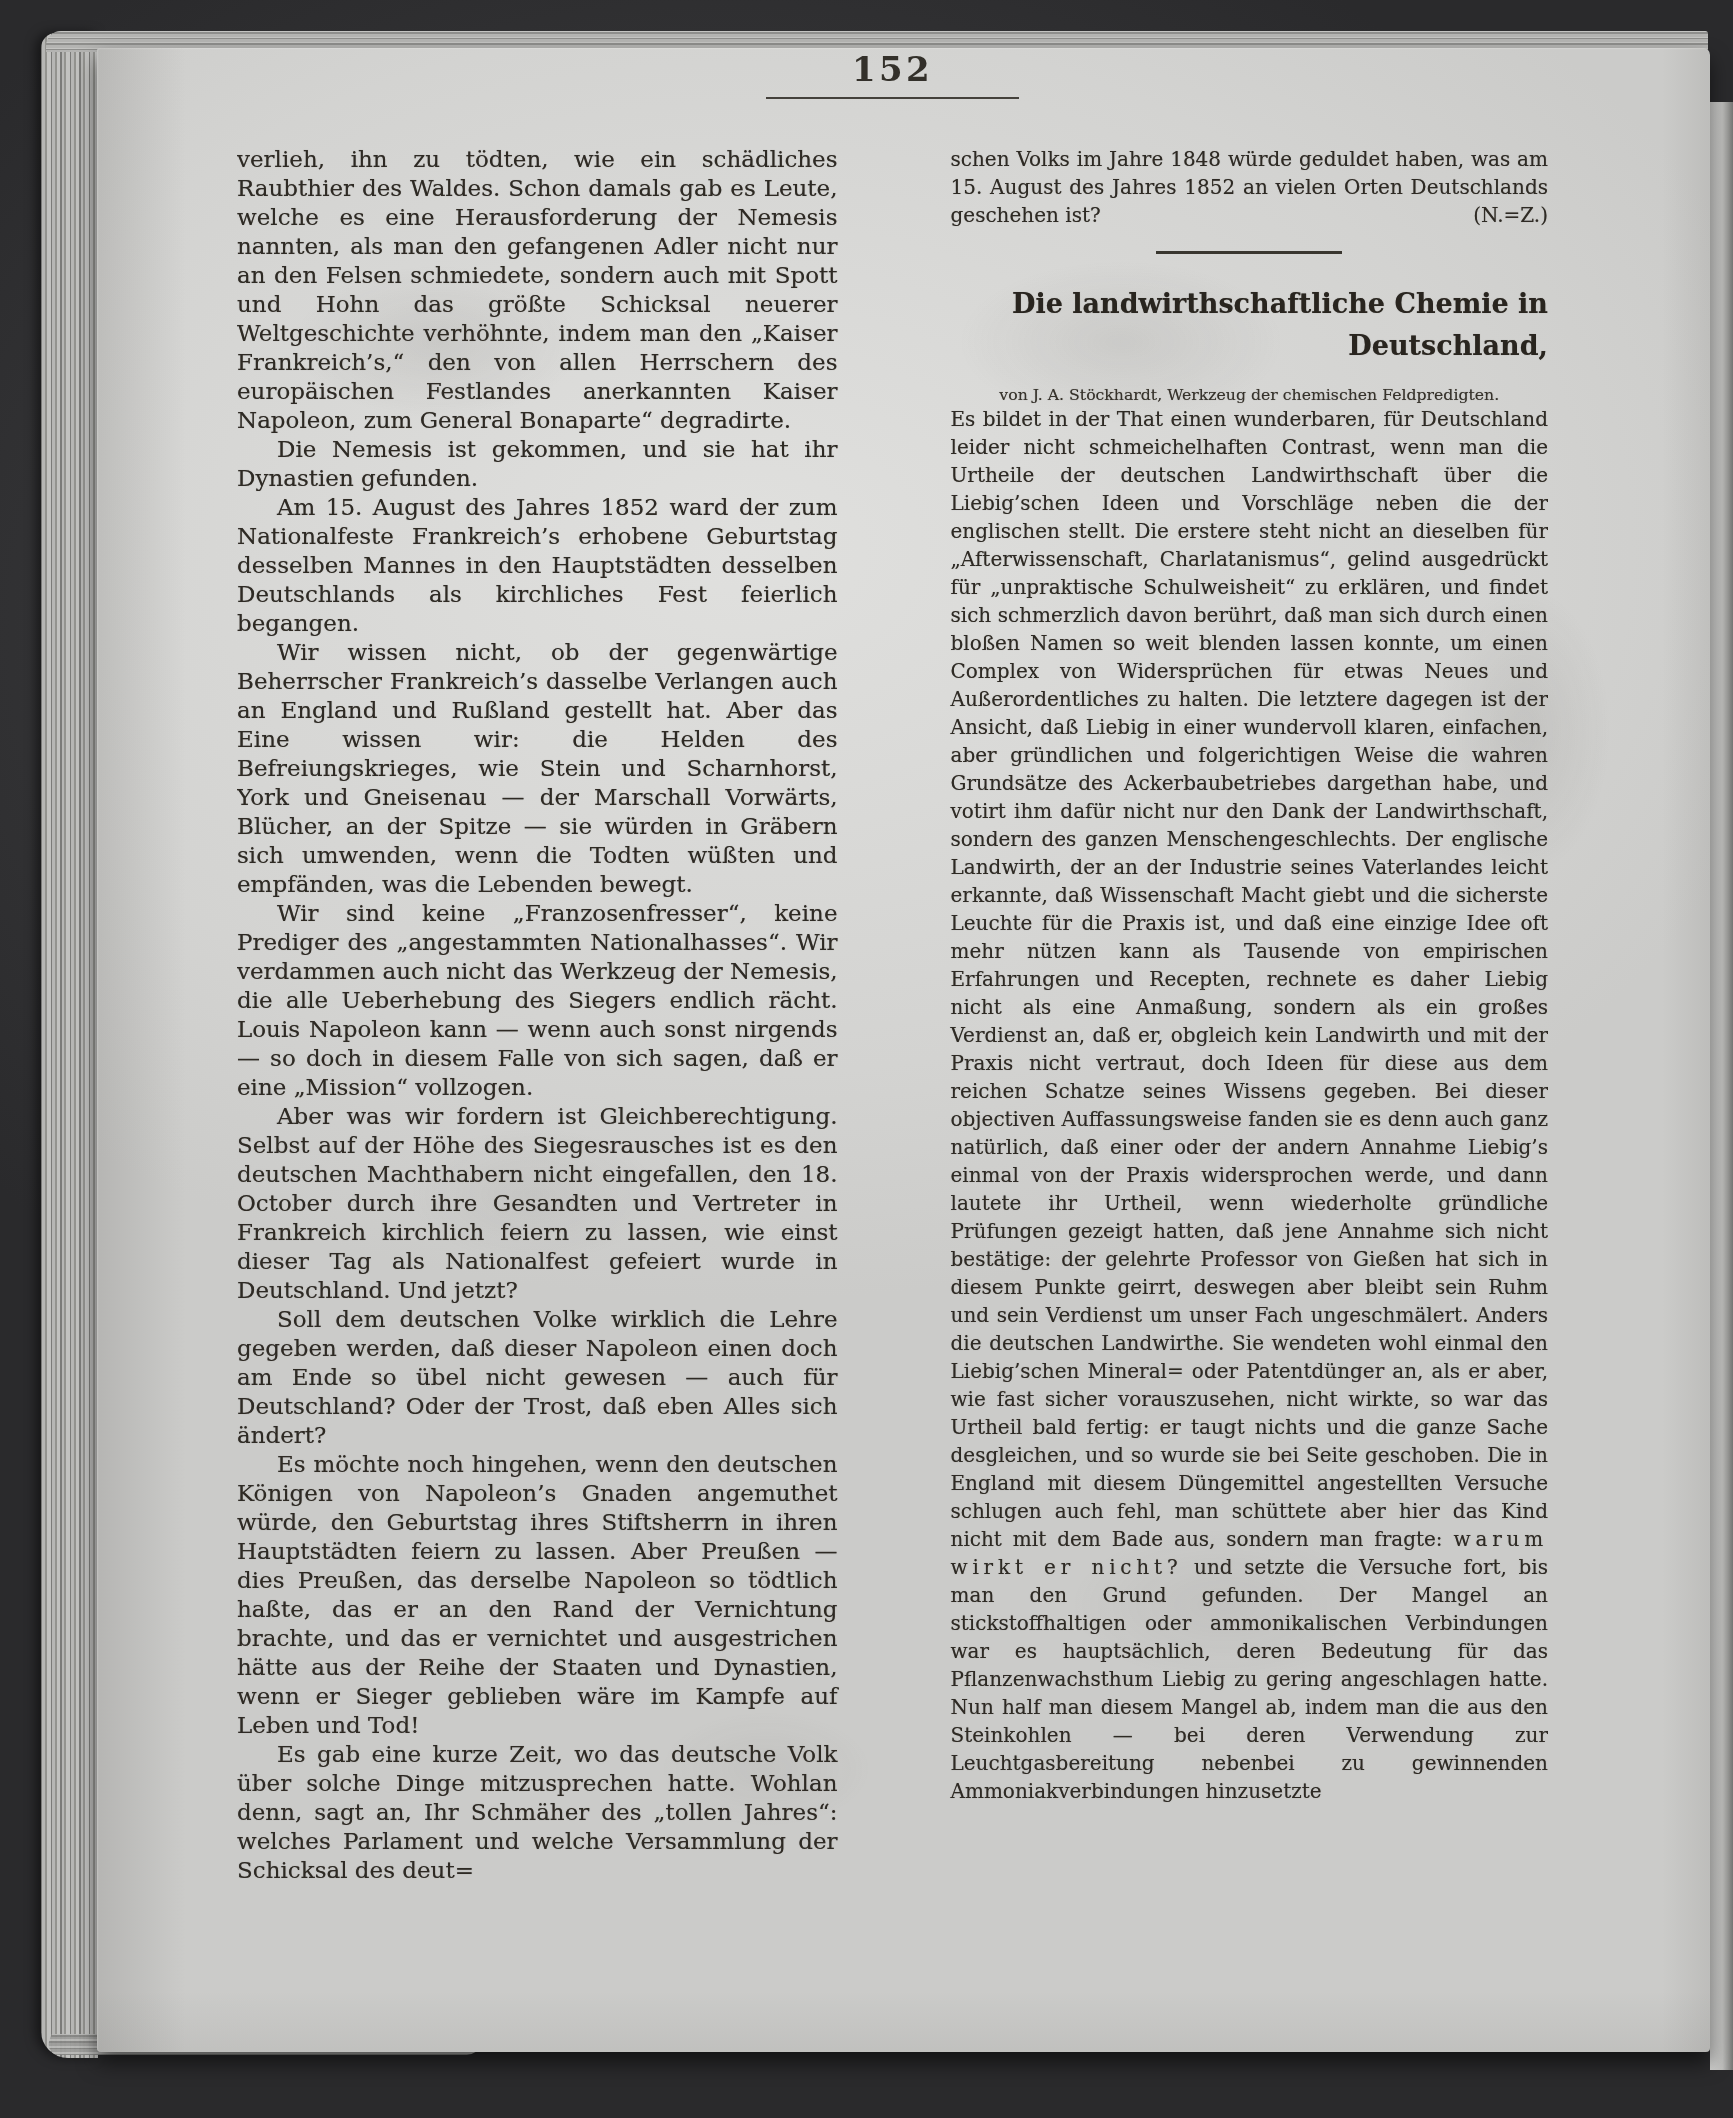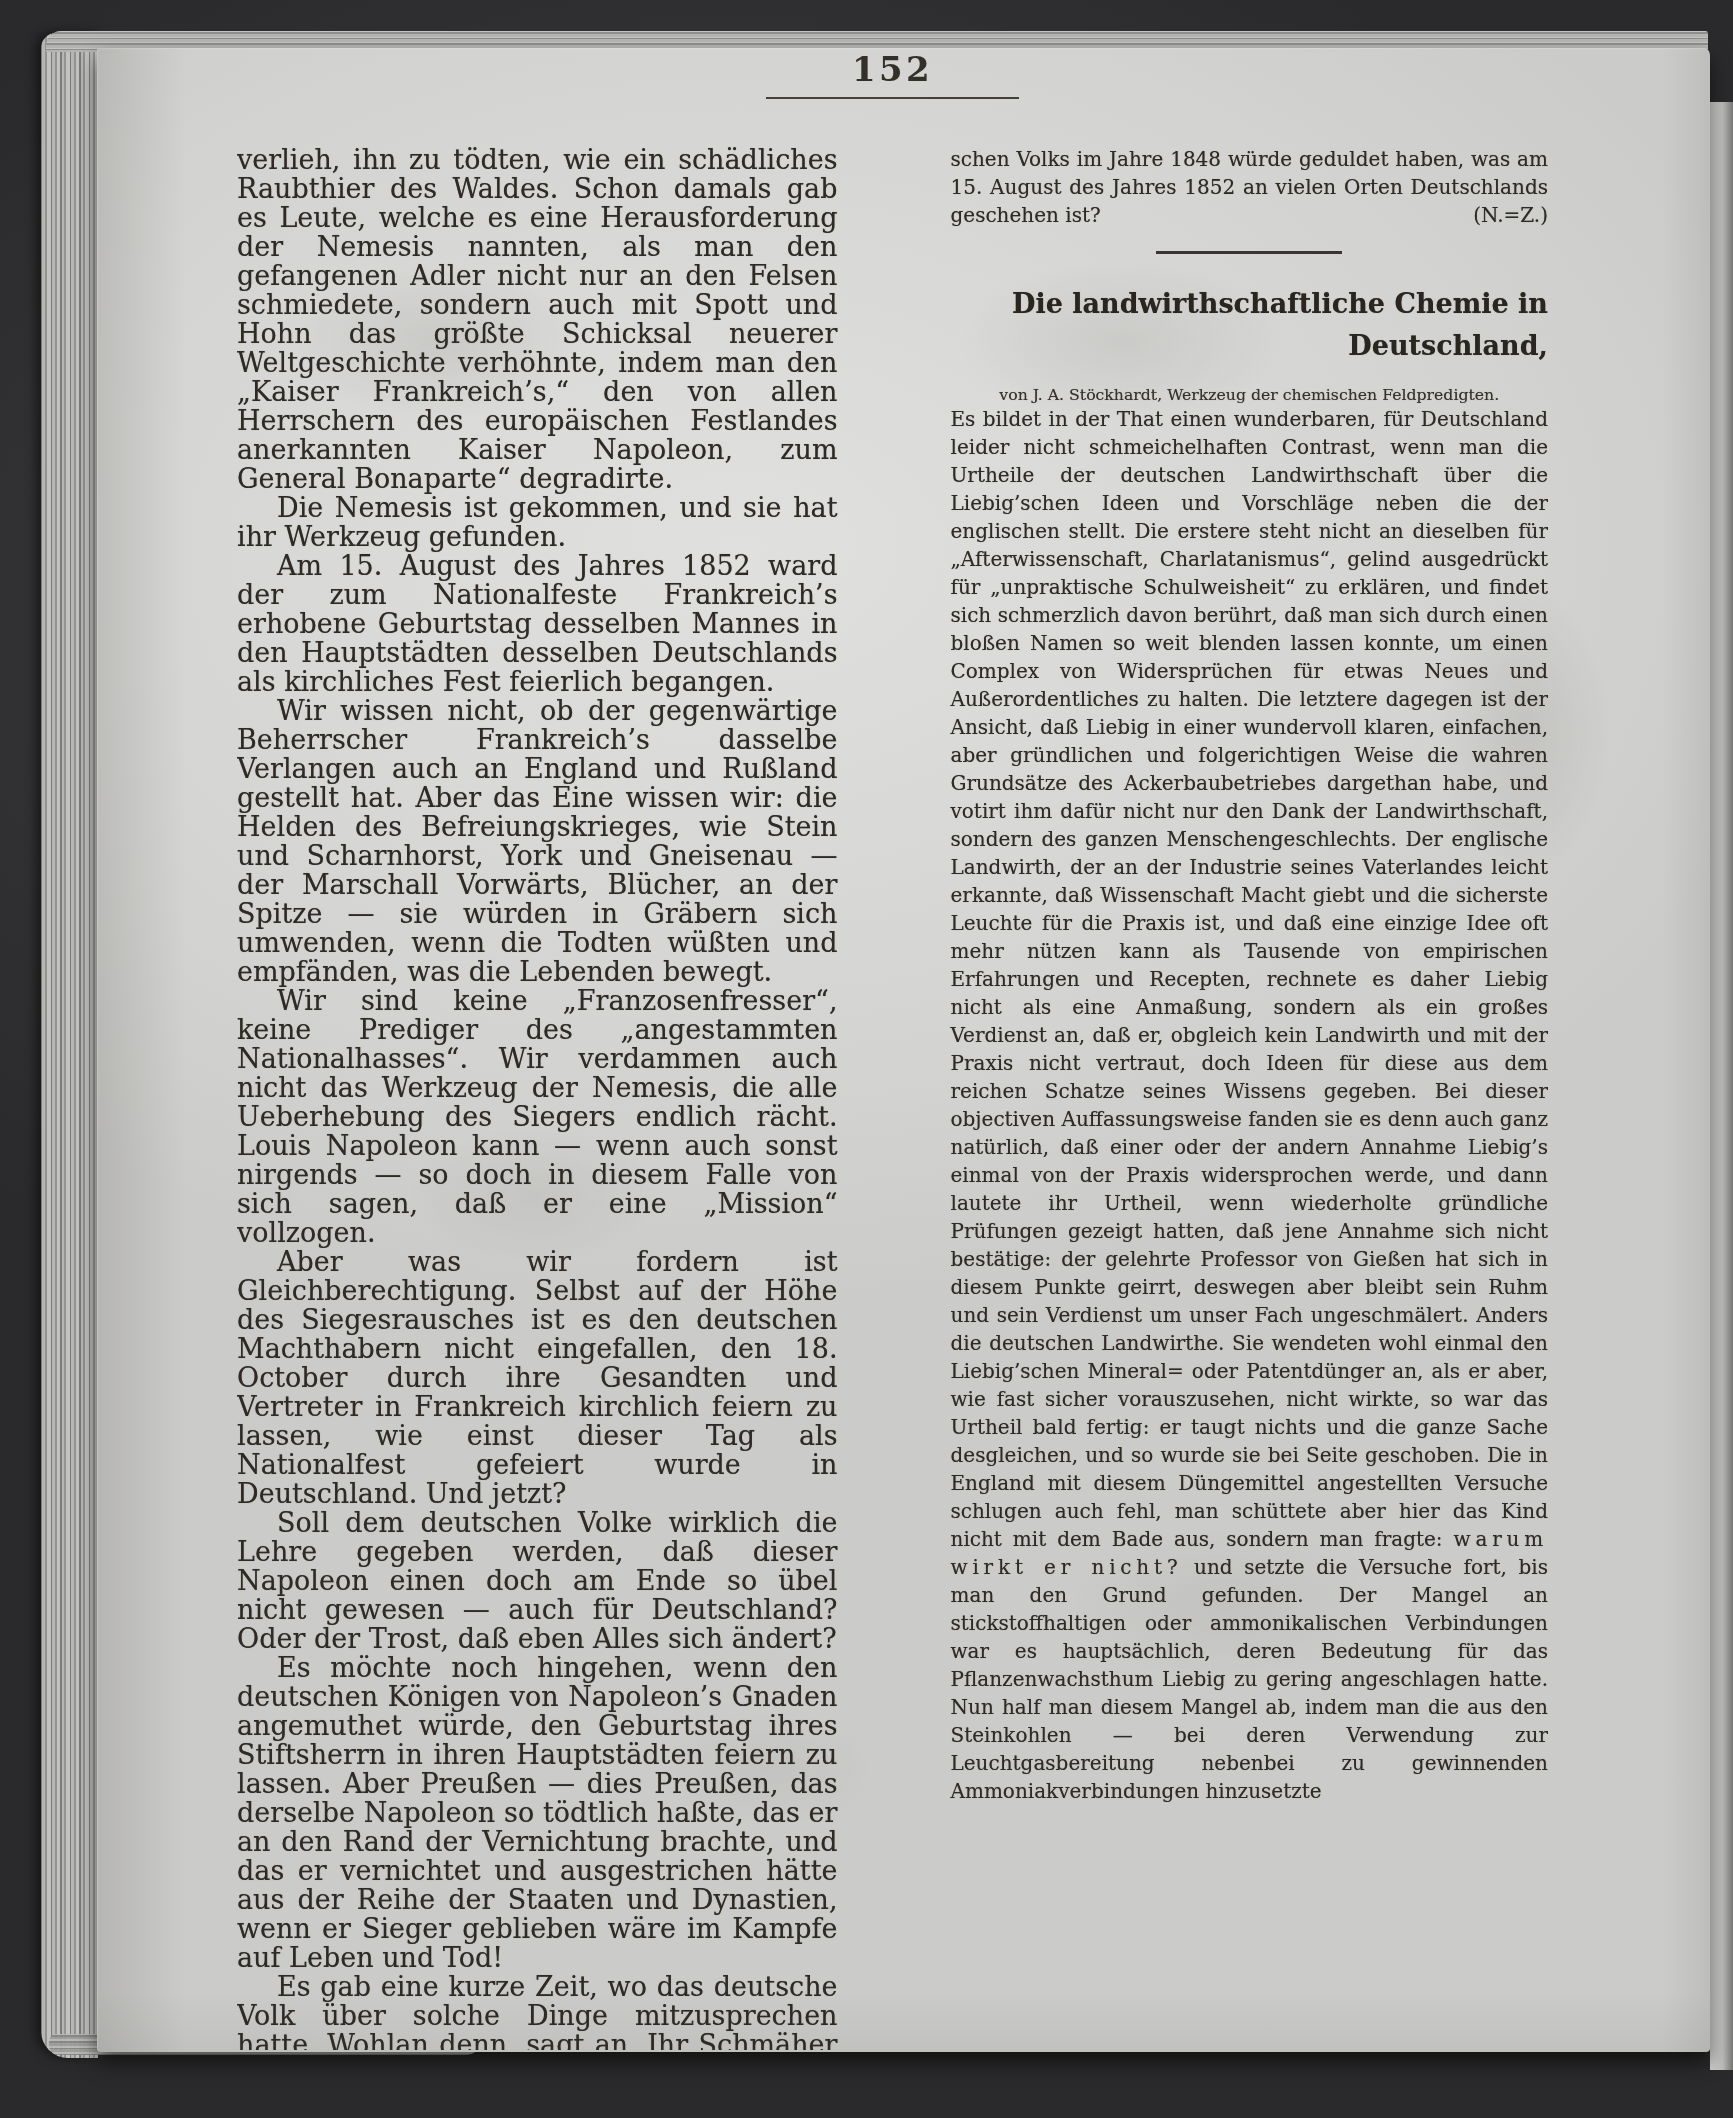--- a/index.html
+++ b/index.html
@@ -69,21 +69,21 @@
   .header-rule { width: 253px; height: 2px; background: #44413b; margin: 8.2px auto 0; }
 
   .columns {
     position: absolute; top: 97px; left: 140px; width: 1311px; height: 1905px;
     display: flex; gap: 113px; overflow: hidden;
     font-family: "DejaVu Serif", serif;
     color: #2e2a24;
     text-align: justify;
     text-shadow: 0 0 0.7px rgba(46,42,36,.5);
   }
-  .column-left  { width: 601px; font-size: 27px; line-height: 29px; }
+  .column-left  { width: 601px; font-size: 23px; line-height: 29px; }
   .column-right { width: 598px; font-size: 20px; line-height: 28px; }
   .columns p { margin: 0; text-indent: 40px; }
   .columns p.no-indent { text-indent: 0; }
   .article-reference { float: right; text-indent: 0; }
   .section-rule { width: 186px; height: 2.7px; background: #39362f; margin: 22px auto 0; }
   .article-title {
     margin: 29px 0 0; font-size: 27px; line-height: 42px; font-weight: bold;
     text-align: right; text-indent: 0; color: #29251f;
   }
   .article-byline {
@@ -107,21 +107,21 @@
 
     <div class="page-header">
       <div class="page-number">152</div>
       <div class="header-rule"></div>
     </div>
 
     <div class="columns">
 
       <div class="column-left">
         <p class="no-indent">verlieh, ihn zu tödten, wie ein schädliches Raubthier des Waldes. Schon damals gab es Leute, welche es eine Herausforderung der Nemesis nannten, als man den gefangenen Adler nicht nur an den Felsen schmiedete, sondern auch mit Spott und Hohn das größte Schicksal neuerer Weltgeschichte verhöhnte, indem man den „Kaiser Frankreich’s,“ den von allen Herrschern des europäischen Festlandes anerkannten Kaiser Napoleon, zum General Bonaparte“ degradirte.</p>
-        <p>Die Nemesis ist gekommen, und sie hat ihr Werkzeug gefunden.</p>
+        <p>Die Nemesis ist gekommen, und sie hat ihr Dynastien gefunden.</p>
         <p>Am 15. August des Jahres 1852 ward der zum Nationalfeste Frankreich’s erhobene Geburtstag desselben Mannes in den Hauptstädten desselben Deutschlands als kirchliches Fest feierlich begangen.</p>
         <p>Wir wissen nicht, ob der gegenwärtige Beherrscher Frankreich’s dasselbe Verlangen auch an England und Rußland gestellt hat. Aber das Eine wissen wir: die Helden des Befreiungskrieges, wie Stein und Scharnhorst, York und Gneisenau — der Marschall Vorwärts, Blücher, an der Spitze — sie würden in Gräbern sich umwenden, wenn die Todten wüßten und empfänden, was die Lebenden bewegt.</p>
         <p>Wir sind keine „Franzosenfresser“, keine Prediger des „angestammten Nationalhasses“. Wir verdammen auch nicht das Werkzeug der Nemesis, die alle Ueberhebung des Siegers endlich rächt. Louis Napoleon kann — wenn auch sonst nirgends — so doch in diesem Falle von sich sagen, daß er eine „Mission“ vollzogen.</p>
         <p>Aber was wir fordern ist Gleichberechtigung. Selbst auf der Höhe des Siegesrausches ist es den deutschen Machthabern nicht eingefallen, den 18. October durch ihre Gesandten und Vertreter in Frankreich kirchlich feiern zu lassen, wie einst dieser Tag als Nationalfest gefeiert wurde in Deutschland. Und jetzt?</p>
         <p>Soll dem deutschen Volke wirklich die Lehre gegeben werden, daß dieser Napoleon einen doch am Ende so übel nicht gewesen — auch für Deutschland? Oder der Trost, daß eben Alles sich ändert?</p>
         <p>Es möchte noch hingehen, wenn den deutschen Königen von Napoleon’s Gnaden angemuthet würde, den Geburtstag ihres Stiftsherrn in ihren Hauptstädten feiern zu lassen. Aber Preußen — dies Preußen, das derselbe Napoleon so tödtlich haßte, das er an den Rand der Vernichtung brachte, und das er vernichtet und ausgestrichen hätte aus der Reihe der Staaten und Dynastien, wenn er Sieger geblieben wäre im Kampfe auf Leben und Tod!</p>
         <p>Es gab eine kurze Zeit, wo das deutsche Volk über solche Dinge mitzusprechen hatte. Wohlan denn, sagt an, Ihr Schmäher des „tollen Jahres“: welches Parlament und welche Versammlung der Schicksal des deut=</p>
       </div>
 
       <div class="column-right">

